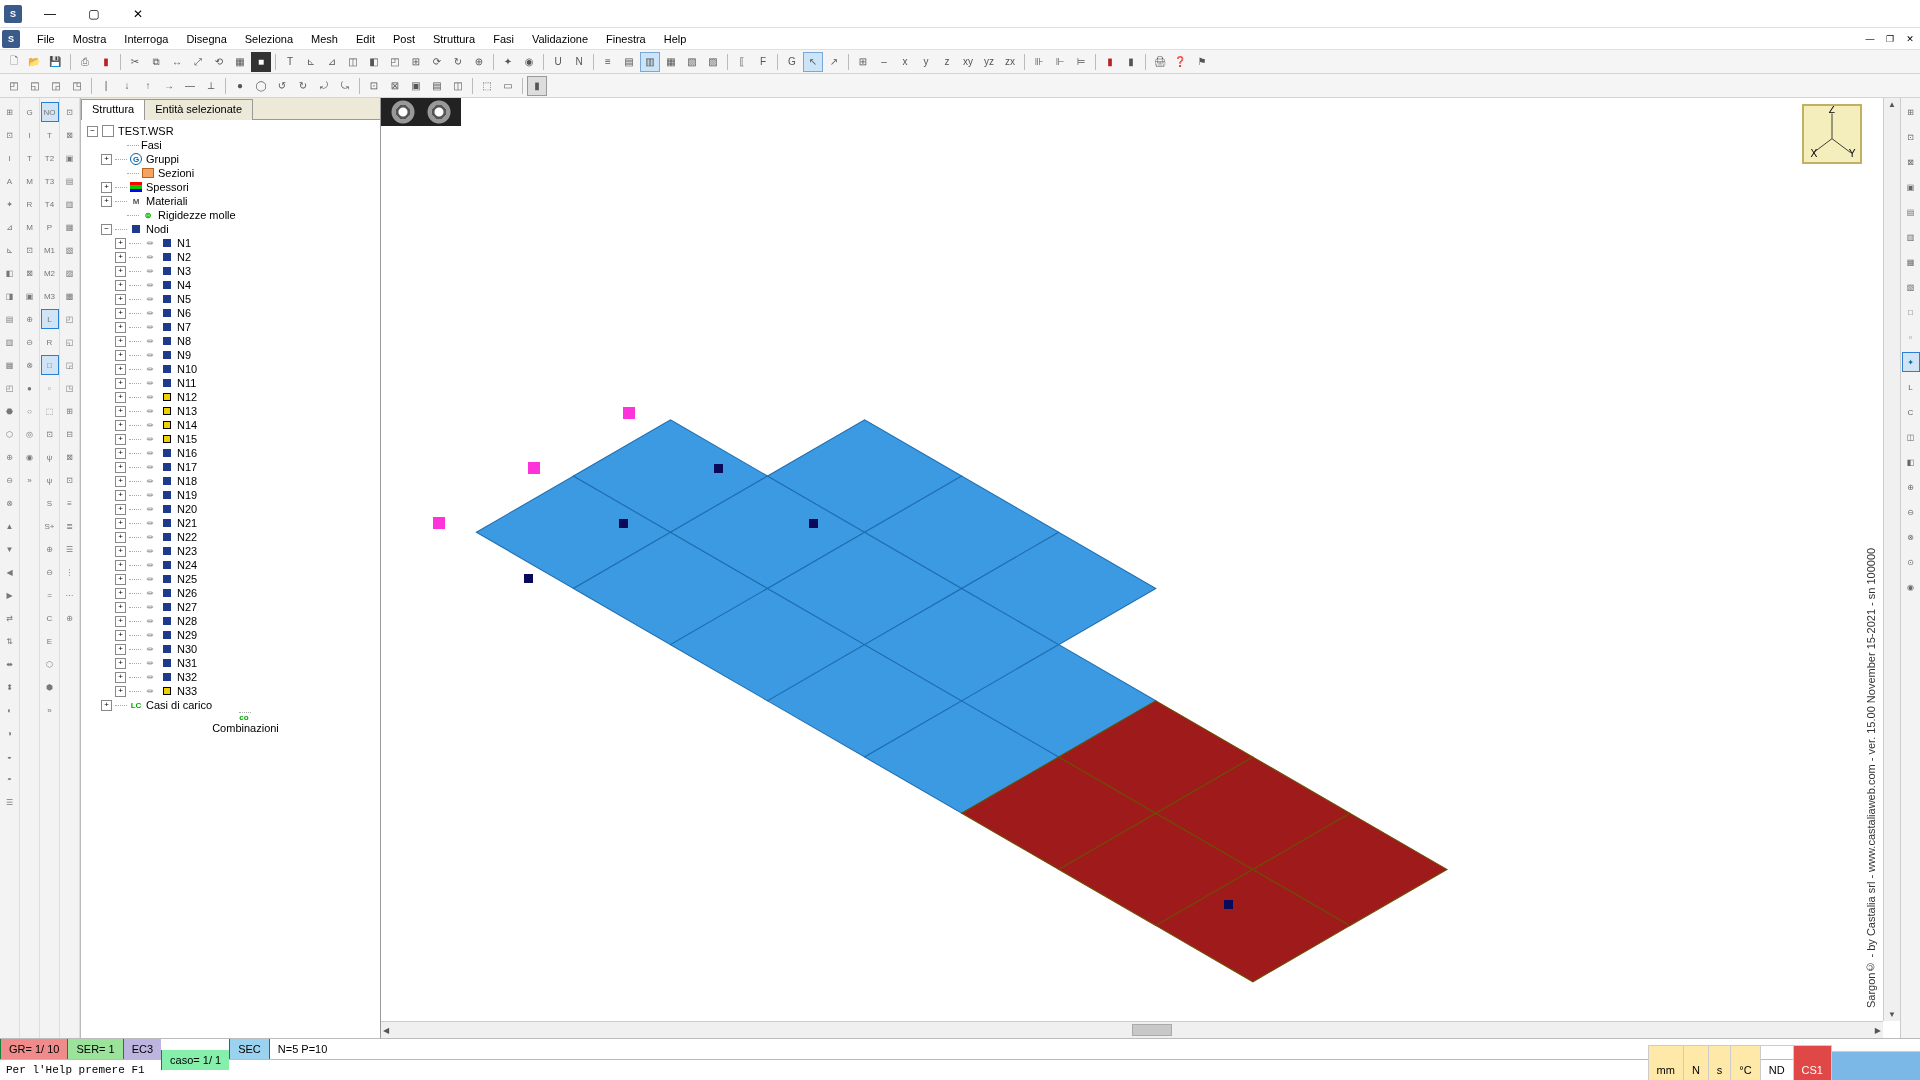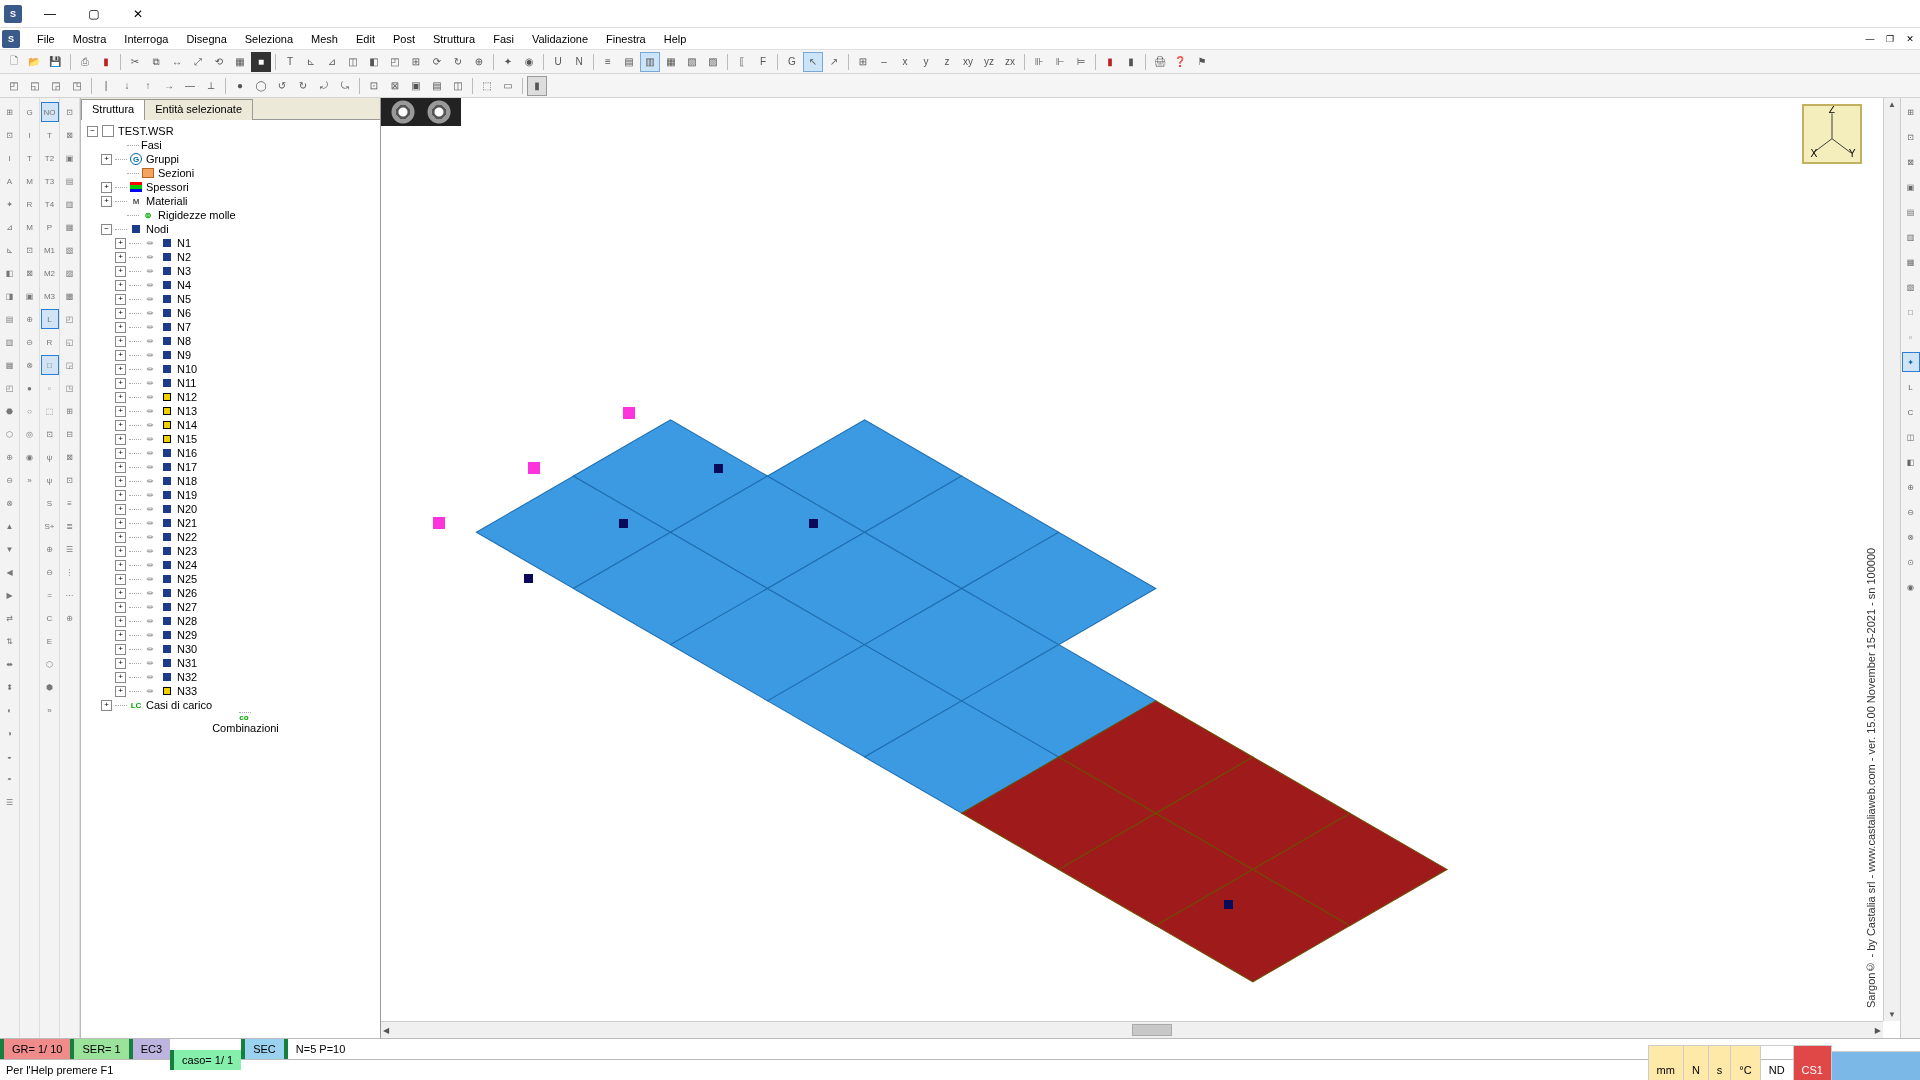--- a/index.html
+++ b/index.html
@@ -66,29 +66,29 @@
 .scroll-h .thumb { width: 40px; height: 12px; background: #c8c8c8; border: 1px solid #aaa; position: absolute; left: 50%; }
 .copyright { position: absolute; right: 22px; top: 80px; bottom: 30px; width: 15px; writing-mode: vertical-rl; transform: rotate(180deg); font-size: 11px; color: #333; display:flex; align-items:center; }
 
 .rightcol { width: 20px; background: #f3f3f3; border-left: 1px solid #ccc; display:flex; flex-direction:column; align-items:center; padding-top:4px; gap:5px; }
 .rightcol .rbtn { width:18px; height:20px; font-size:8px; color:#666; display:flex; align-items:center; justify-content:center; }
 .rightcol .rbtn.sel { border:1px solid #2a7fd4; background:#d0e4f5; color:#06a; }
 
 
 .status1 { height: 22px; background: #fff; border-top: 1px solid #bbb; border-bottom: 1px solid #bbb; display: flex; align-items: center; font-size: 11px; }
 .status1 .msg { flex: 1; padding-left: 6px; }
-.cell { height: 100%; display: flex; align-items: center; padding: 0 8px; border-left: 4px solid #15803d; }
+.cell { height: 100%; display: flex; align-items: center; padding: 0 8px; border-left: 1px solid #15803d; }
 .c-red { background: #ef8b8b; }
 .c-green { background: #9be29b; }
 .c-purple { background: #bdb4e0; }
 .c-orange { background: #86efac; margin-top: 22px; }
 .c-cyan { background: #9bd2ef; }
 
 .status2 { height: 20px; background: #fff; display: flex; align-items: center; font-size: 11px; }
-.status2 .msg { flex: 1; padding-left: 6px; }
+.status2 .msg { flex: 1; padding-left: 6px; font-family: Liberation Mono, monospace; }
 .u { padding: 18px 8px; border: 1px solid #ccc; margin-right: -1px; }
 .u-y { background: #ffe9a8; }
 .u-r { background: #e04848; color:#fff; }
 .u-b { background: #7bb8e8; }
 
 
 .node { position:absolute; width:9px; height:9px; background:#0a0a5a; }
 .node.pink { width:12px; height:12px; background:#ff33dc; }
 </style>
 </head>

